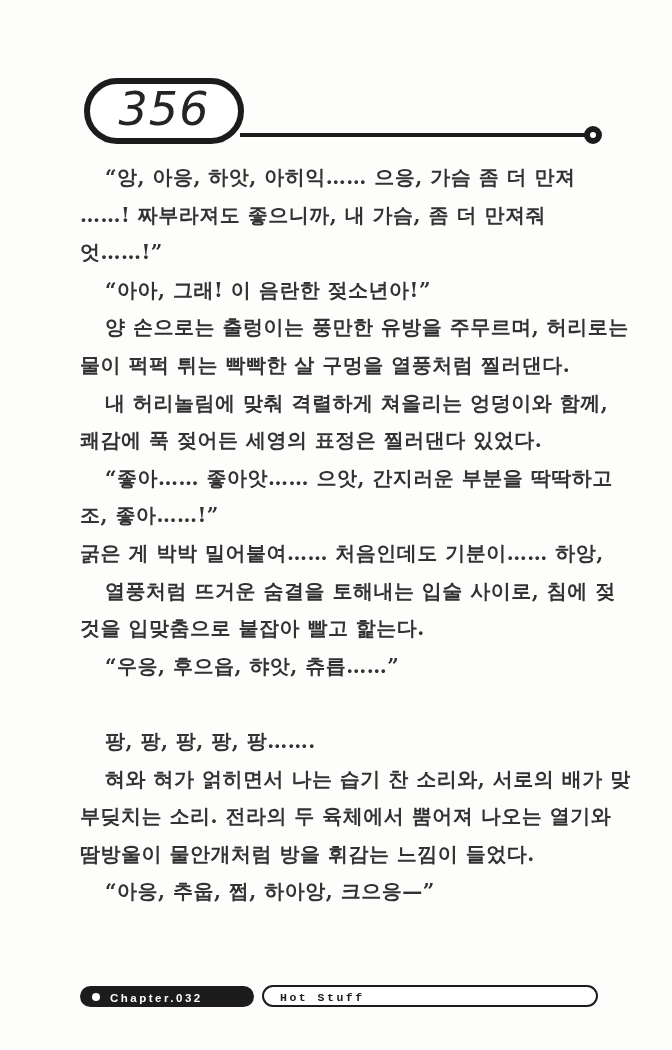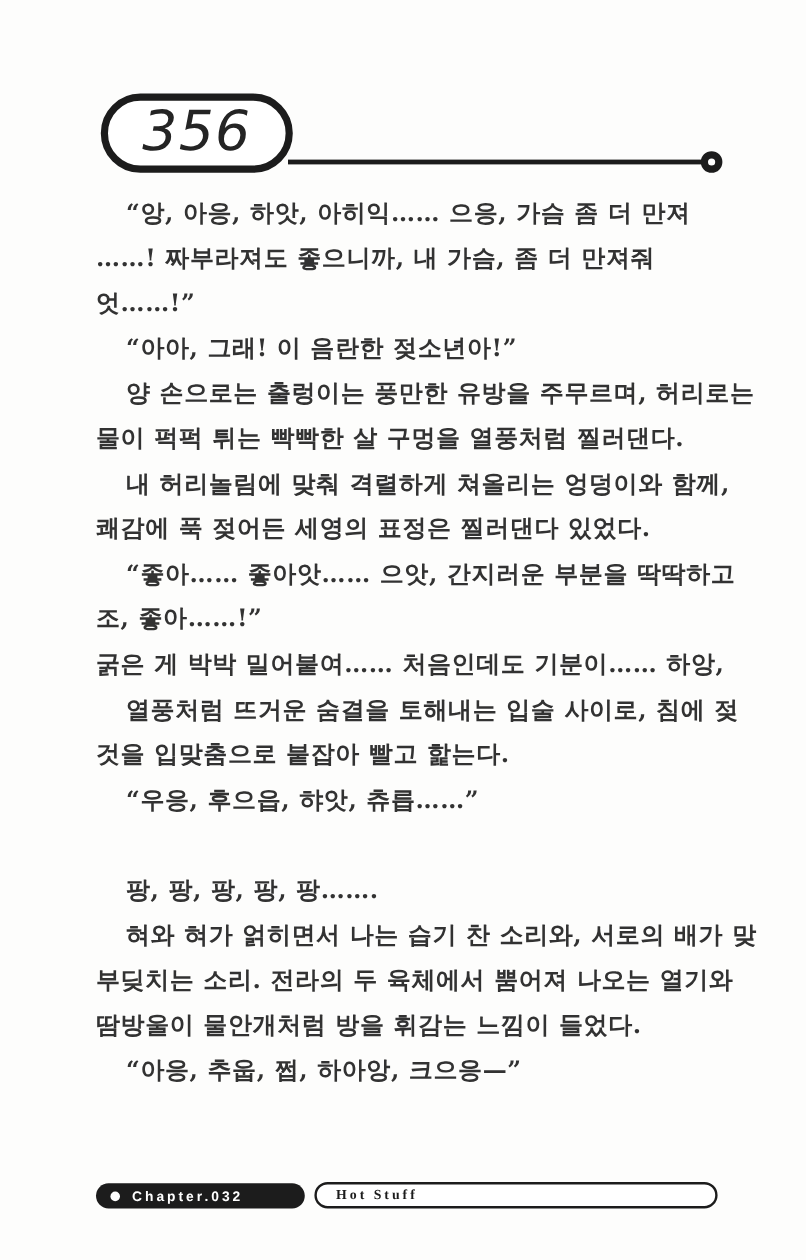--- a/index.html
+++ b/index.html
@@ -120,21 +120,21 @@
     height: 22px;
     box-sizing: border-box;
     background: #ffffff;
     border: 2px solid #1c1c1c;
     border-radius: 12px;
     display: flex;
     align-items: center;
   }
   .footer-title-label {
     color: #1c1c1c;
-    font-family: Liberation Serif, serif;
+    font-family: Liberation Mono, monospace;
     font-weight: bold;
     font-size: 11.5px;
     letter-spacing: 2.5px;
     margin-left: 16px;
     transform: translateY(0.5px);
   }
 </style>
 </head>
 <body>
 

